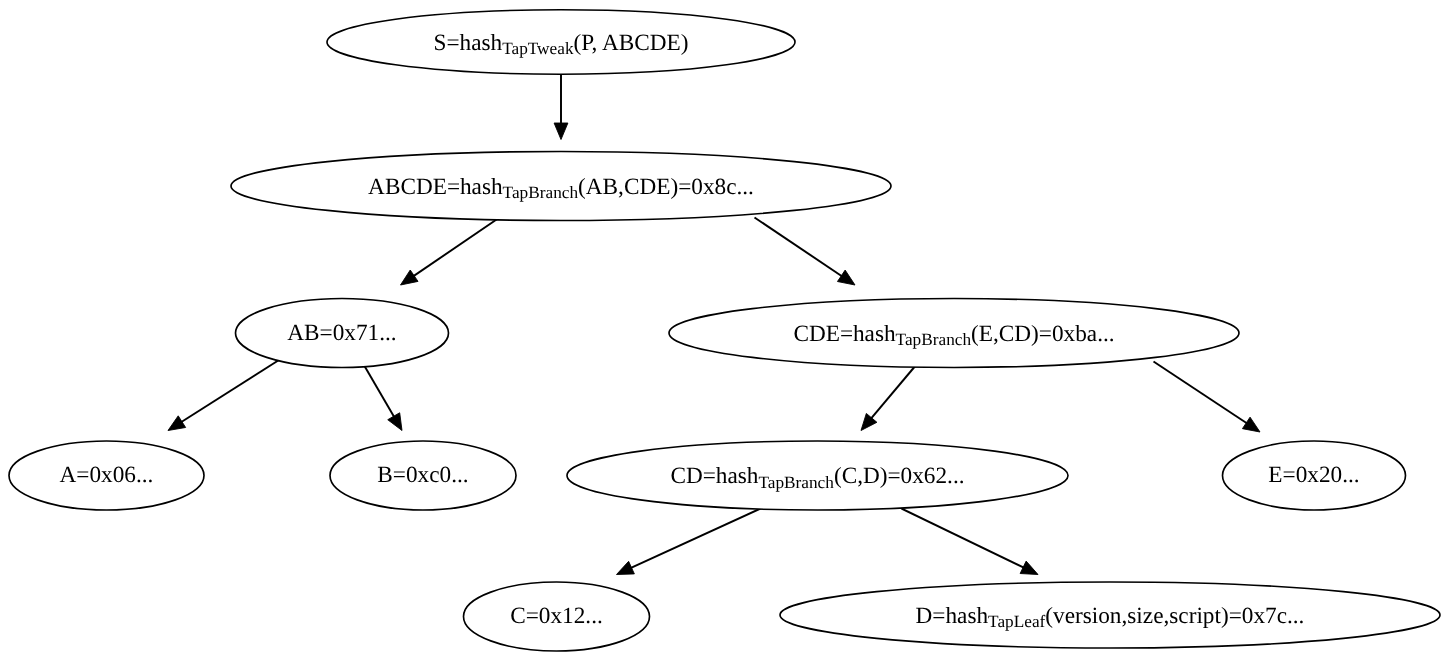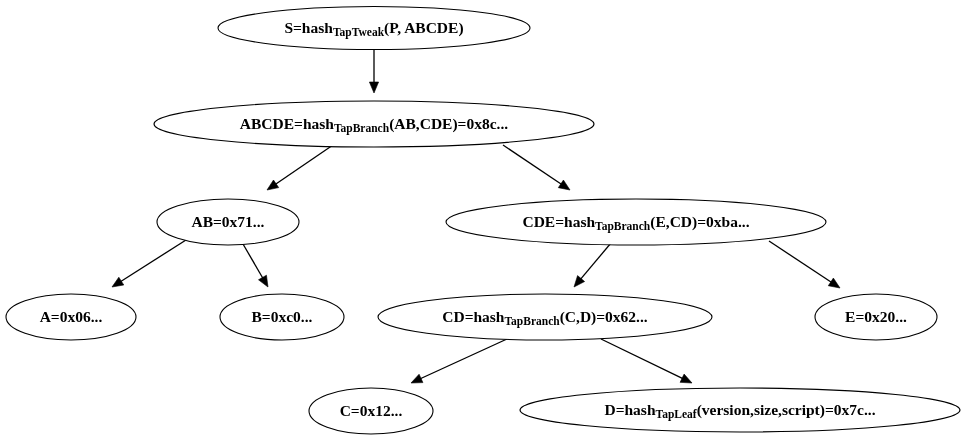--- a/index.html
+++ b/index.html
@@ -10,21 +10,20 @@
   body {
     width: 965px;
     height: 443px;
     font-family: "Liberation Serif", "DejaVu Serif", serif;
     overflow: hidden;
   }
   #diagram-root {
     position: relative;
     width: 821px;
     height: 443px;
-    font-weight: bold;
   }
   svg#tree {
     display: block;
     width: 965px;
     height: 443px;
   }
   .node-ellipse {
     fill: #ffffff;
     stroke: #000000;
     stroke-width: 1.1;

